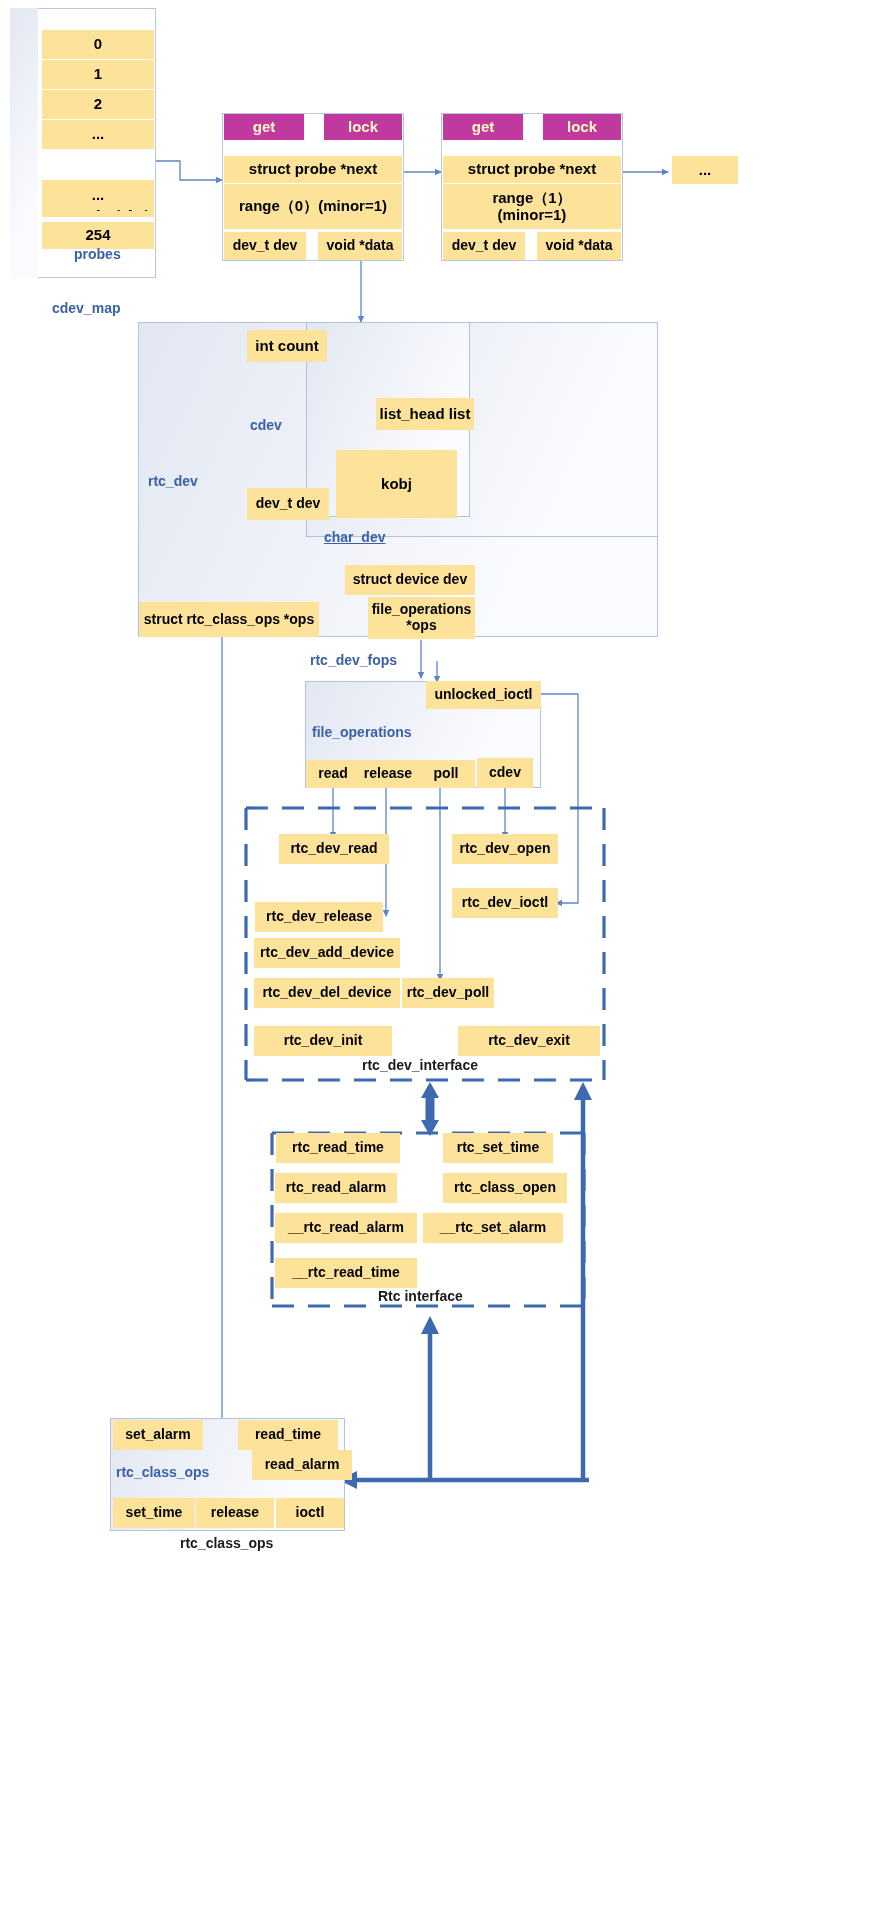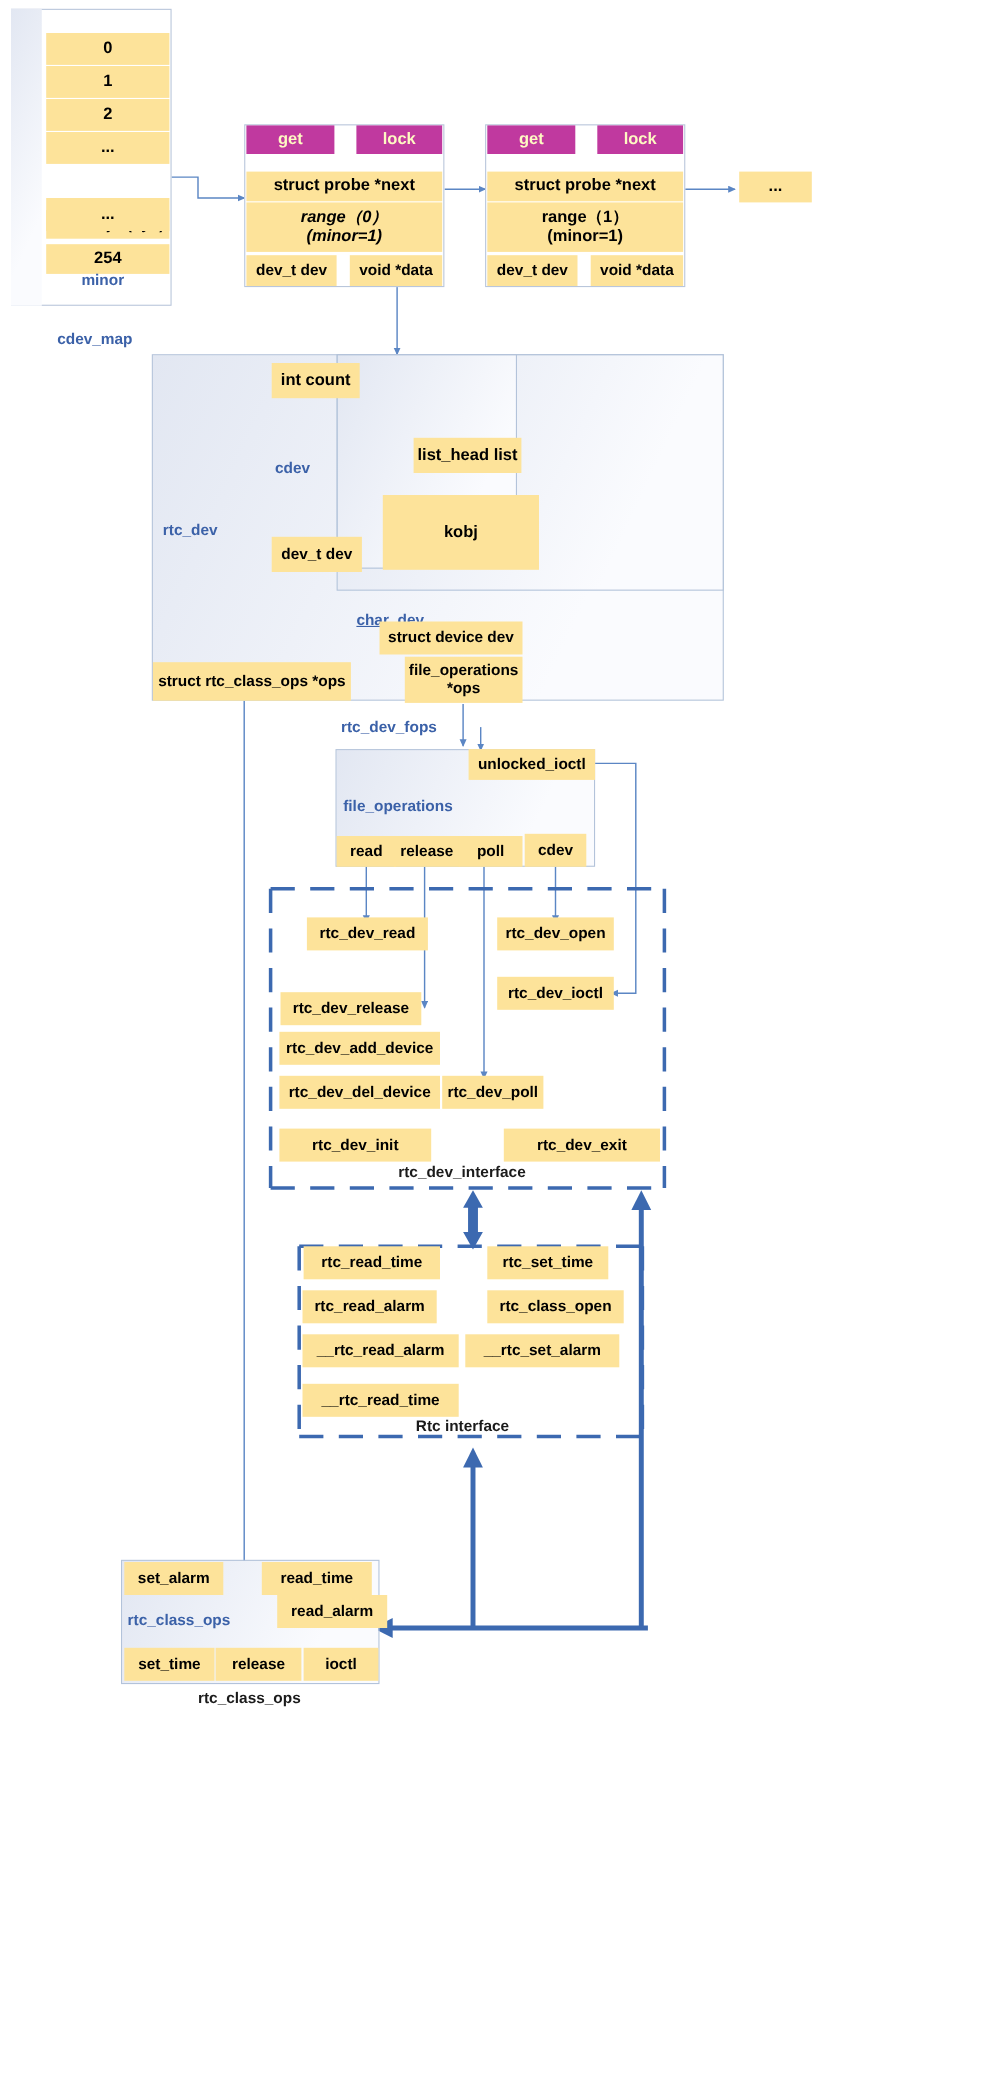--- a/index.html
+++ b/index.html
@@ -101,28 +101,28 @@
   <div class="box plainbox" style="left:10px;top:8px;width:146px;height:270px;"></div>
   <div class="box palebox" style="left:10px;top:8px;width:28px;height:270px;border:none;"></div>
 
   <div class="box yellow" style="left:42px;top:30px;width:112px;height:29px;">0</div>
   <div class="box yellow" style="left:42px;top:60px;width:112px;height:29px;">1</div>
   <div class="box yellow" style="left:42px;top:90px;width:112px;height:29px;">2</div>
   <div class="box yellow" style="left:42px;top:120px;width:112px;height:29px;">...</div>
   <div class="box yellow" style="left:42px;top:150px;width:112px;height:26px;font-size:14px;margin-top:41px;">Rtc_major(dyn)</div>
   <div class="box yellow" style="left:42px;top:180px;width:112px;height:30px;">...</div>
   <div class="box yellow" style="left:42px;top:222px;width:112px;height:27px;">254</div>
-  <div class="lbl" style="left:74px;top:246px;">minor</div>
+  <div class="lbl" style="left:74px;top:246px;">probes</div>
   <div class="lbl" style="left:52px;top:300px;">cdev_map</div>
 
   <div class="box plainbox" style="left:222px;top:113px;width:182px;height:148px;"></div>
   <div class="box purple" style="left:224px;top:114px;width:80px;height:26px;">get</div>
   <div class="box purple" style="left:324px;top:114px;width:78px;height:26px;">lock</div>
   <div class="box yellow" style="left:224px;top:156px;width:178px;height:27px;">struct probe *next</div>
-  <div class="box yellow" style="left:224px;top:184px;width:178px;height:45px;flex-direction:column;font-style:italic;">
+  <div class="box yellow" style="left:224px;top:184px;width:178px;height:45px;flex-direction:row;">
     <span>range（0）</span>
     <span>(minor=1)</span>
   </div>
   <div class="box yellow" style="left:224px;top:232px;width:82px;height:28px;font-size:14px;">dev_t dev</div>
   <div class="box yellow" style="left:318px;top:232px;width:84px;height:28px;font-size:14px;">void *data</div>
 
   <div class="box plainbox" style="left:441px;top:113px;width:182px;height:148px;"></div>
   <div class="box purple" style="left:443px;top:114px;width:80px;height:26px;">get</div>
   <div class="box purple" style="left:543px;top:114px;width:78px;height:26px;">lock</div>
   <div class="box yellow" style="left:443px;top:156px;width:178px;height:27px;">struct probe *next</div>
@@ -132,28 +132,28 @@
   </div>
   <div class="box yellow" style="left:443px;top:232px;width:82px;height:28px;font-size:14px;">dev_t dev</div>
   <div class="box yellow" style="left:537px;top:232px;width:84px;height:28px;font-size:14px;">void *data</div>
 
   <div class="box yellow" style="left:672px;top:156px;width:66px;height:28px;">...</div>
 
   <div class="box palebox" style="left:138px;top:322px;width:520px;height:315px;"></div>
   <div class="lbl" style="left:148px;top:473px;">rtc_dev</div>
 
   <div class="box palebox" style="left:306px;top:322px;width:352px;height:215px;"></div>
-  <div class="lbl" style="left:324px;top:555px;text-decoration:underline;">char_dev</div>
+  <div class="lbl" style="left:324px;top:529px;text-decoration:underline;">char_dev</div>
 
   <div class="box palebox" style="left:306px;top:322px;width:164px;height:195px;"></div>
   <div class="lbl" style="left:250px;top:417px;">cdev</div>
 
   <div class="box yellow" style="left:247px;top:330px;width:80px;height:32px;">int count</div>
   <div class="box yellow" style="left:376px;top:398px;width:98px;height:32px;">list_head list</div>
-  <div class="box yellow" style="left:336px;top:450px;width:142px;height:68px;margin-left:12px;">kobj</div>
+  <div class="box yellow" style="left:336px;top:450px;width:121px;height:68px;">kobj</div>
   <div class="box yellow" style="left:247px;top:488px;width:82px;height:32px;font-size:14px;">dev_t dev</div>
   <div class="box yellow" style="left:345px;top:565px;width:130px;height:30px;font-size:14px;">struct device dev</div>
   <div class="box yellow" style="left:368px;top:597px;width:107px;height:42px;flex-direction:column;font-size:14px;">
     <span>file_operations</span>
     <span>*ops</span>
   </div>
   <div class="box yellow" style="left:139px;top:602px;width:180px;height:35px;font-size:14px;">struct rtc_class_ops *ops</div>
 
   <div class="lbl" style="left:310px;top:652px;">rtc_dev_fops</div>
 

